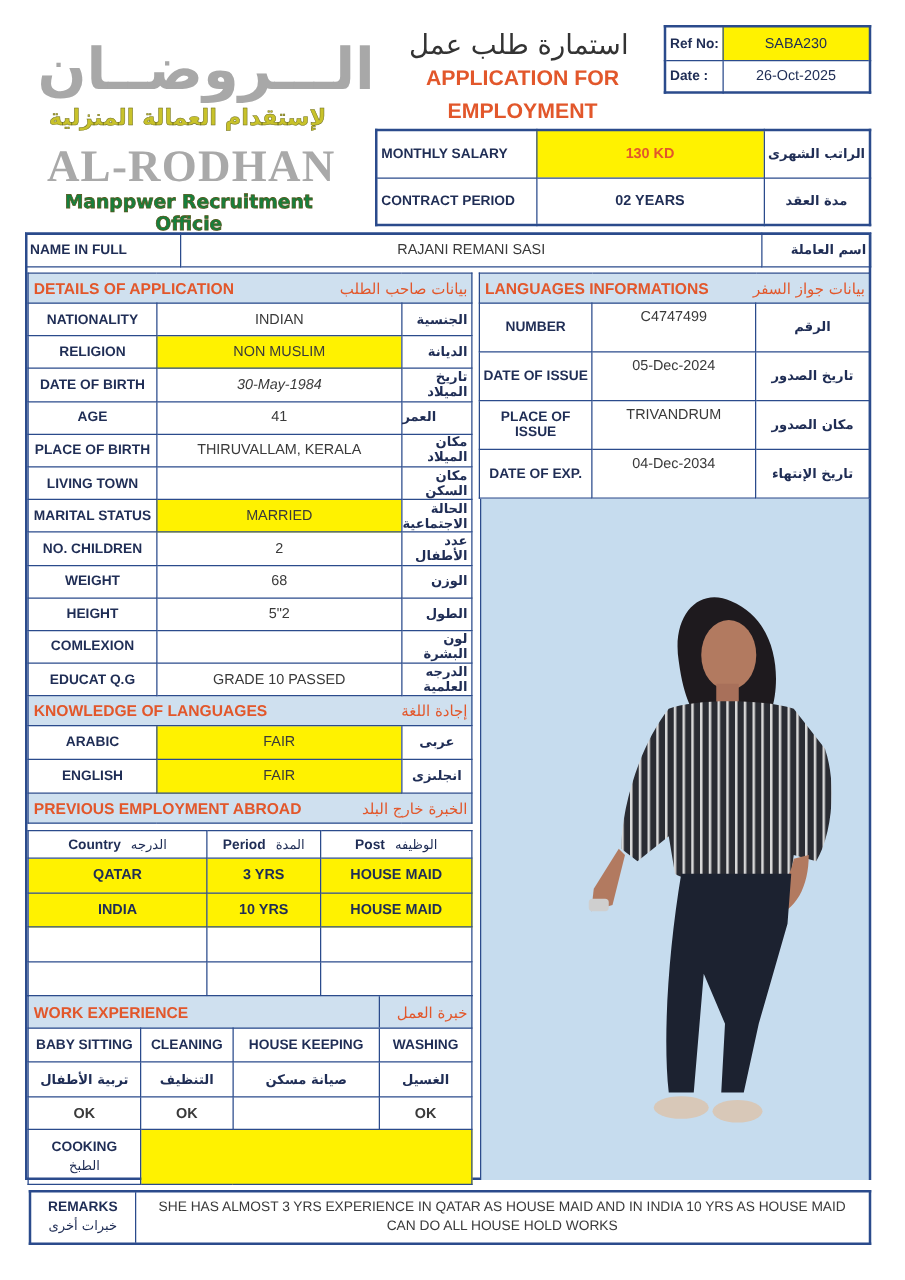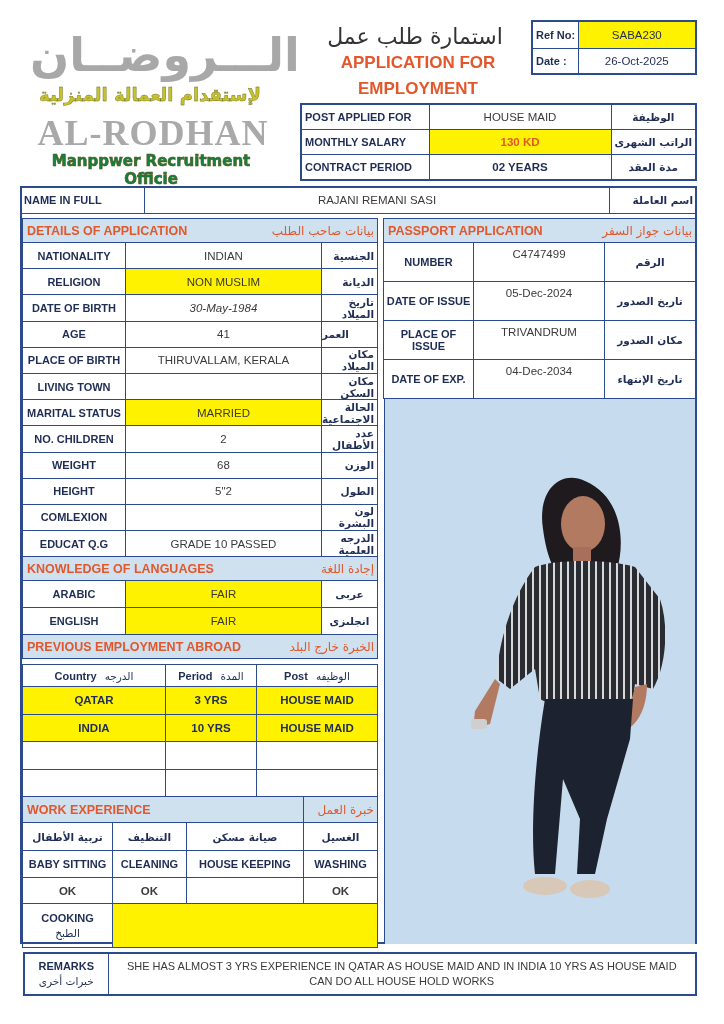--- a/index.html
+++ b/index.html
@@ -41,25 +41,20 @@
   <tr>
     <td style="text-align:left;padding-left:3px;">Date :</td>
     <td class="val" style="color:#1f2d55;">26-Oct-2025</td>
   </tr>
 </tbody>
   </table>
 
 <table class="abs outer" style="left:300px;top:103px;width:397px;height:78px;">
   <tbody id="job-body">
       <tr>
-        <td style="width:128px;text-align:left;padding-left:3px;">POST APPLIED FOR</td>
-        <td class="val" style="width:182px;">HOUSE MAID</td>
-        <td class="ar">الوظيفة</td>
-      </tr>
-      <tr>
         <td style="width:128px;text-align:left;padding-left:3px;">MONTHLY SALARY</td>
         <td class="val yellow" style="width:182px;color:#e2572b;font-weight:bold;">130 KD</td>
         <td class="ar">الراتب الشهرى</td>
       </tr>
       <tr>
         <td style="width:128px;text-align:left;padding-left:3px;">CONTRACT PERIOD</td>
         <td class="val" style="width:182px;color:#1f2d55;font-weight:bold;margin-left:24px;">02 YEARS</td>
         <td class="ar">مدة العقد</td>
       </tr>
     </tbody>
@@ -202,31 +197,31 @@
 <table class="abs" style="left:22px;top:796px;width:356px;">
   <tbody>
       <tr style="height:26px;">
         <td colspan="3" class="sec" style="border-right:none;">WORK EXPERIENCE</td>
         <td class="sec" style="text-align:right;border-left:1.5px solid #2b4b8c;">
           <span class="sec-ar">خبرة العمل</span>
         </td>
       </tr>
   </tbody>
     <tbody id="work-body">
+      <tr style="height:27px;">
+        <td style="width:90px;">BABY SITTING</td>
+        <td style="">CLEANING</td>
+        <td style="">HOUSE KEEPING</td>
+        <td style="width:74px;">WASHING</td>
+      </tr>
       <tr style="height:28px;">
         <td class="ar">تربية الأطفال</td>
         <td class="ar">التنظيف</td>
         <td class="ar">صيانة مسكن</td>
         <td class="ar">الغسيل</td>
-      </tr>
-      <tr style="height:27px;">
-        <td style="width:90px;">BABY SITTING</td>
-        <td style="">CLEANING</td>
-        <td style="">HOUSE KEEPING</td>
-        <td style="width:74px;">WASHING</td>
       </tr>
       <tr style="height:26px;">
         <td class="val" style="font-weight:bold;color:#3a3a3a;">OK</td>
         <td class="val" style="font-weight:bold;color:#3a3a3a;">OK</td>
         <td class="val" style="font-weight:bold;color:#3a3a3a;"></td>
         <td class="val" style="font-weight:bold;color:#3a3a3a;">OK</td>
       </tr>
     </tbody>
   <tbody>
       <tr style="height:44px;">
@@ -235,21 +230,21 @@
           <div class="ar" style="font-weight:normal;">الطبخ</div>
         </td>
     <td colspan="3" class="yellow val"></td>
   </tr>
 </tbody>
   </table>
 
 <table class="abs" style="left:383px;top:218px;width:313px;">
   <tbody>
       <tr style="height:24px;">
-        <td colspan="3" class="sec"><span>PASSPORT APPLICATION</span><span class="sec-ar">بيانات جواز السفر</span></td>
+        <td colspan="3" class="sec"><span>LANGUAGES INFORMATIONS</span><span class="sec-ar">بيانات جواز السفر</span></td>
       </tr>
   </tbody>
     <tbody id="passport-body">
       <tr style="height:39px;">
         <td style="width:90px;">NUMBER</td>
         <td class="val" style="width:131px;vertical-align:top;padding-top:5px;">C4747499</td>
         <td class="ar">الرقم</td>
       </tr>
       <tr style="height:39px;">
         <td style="width:90px;">DATE OF ISSUE</td>

